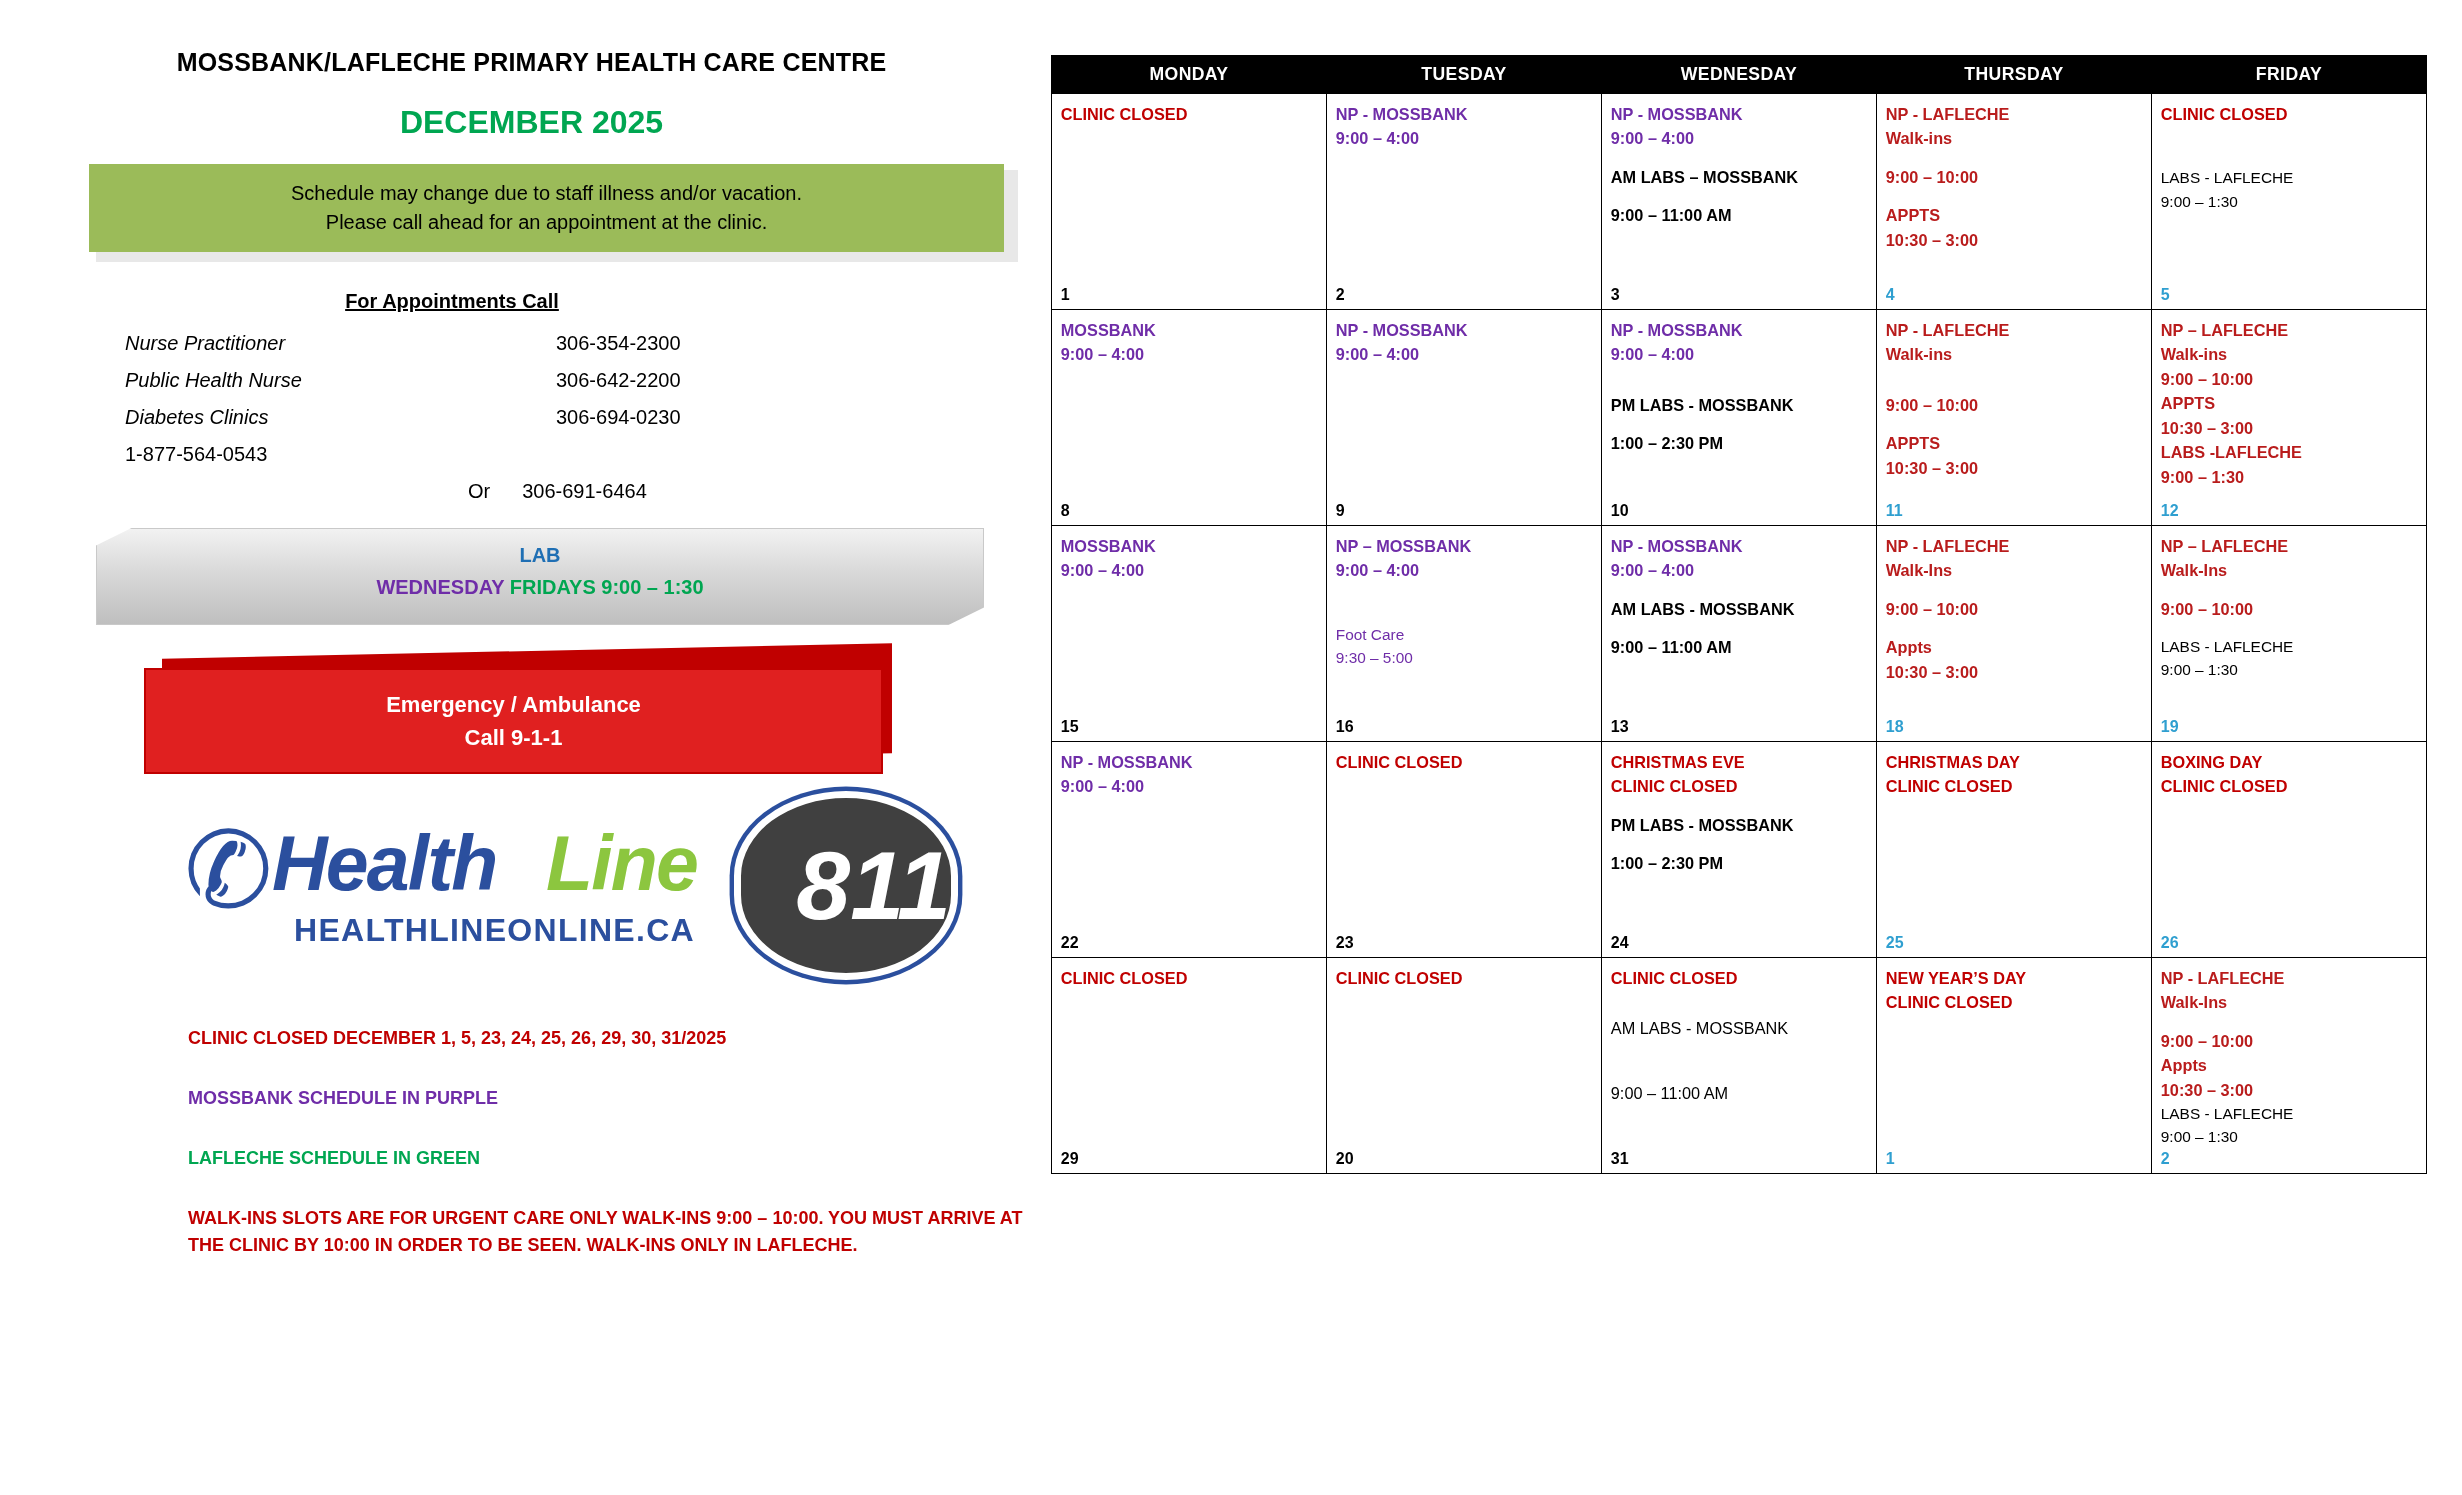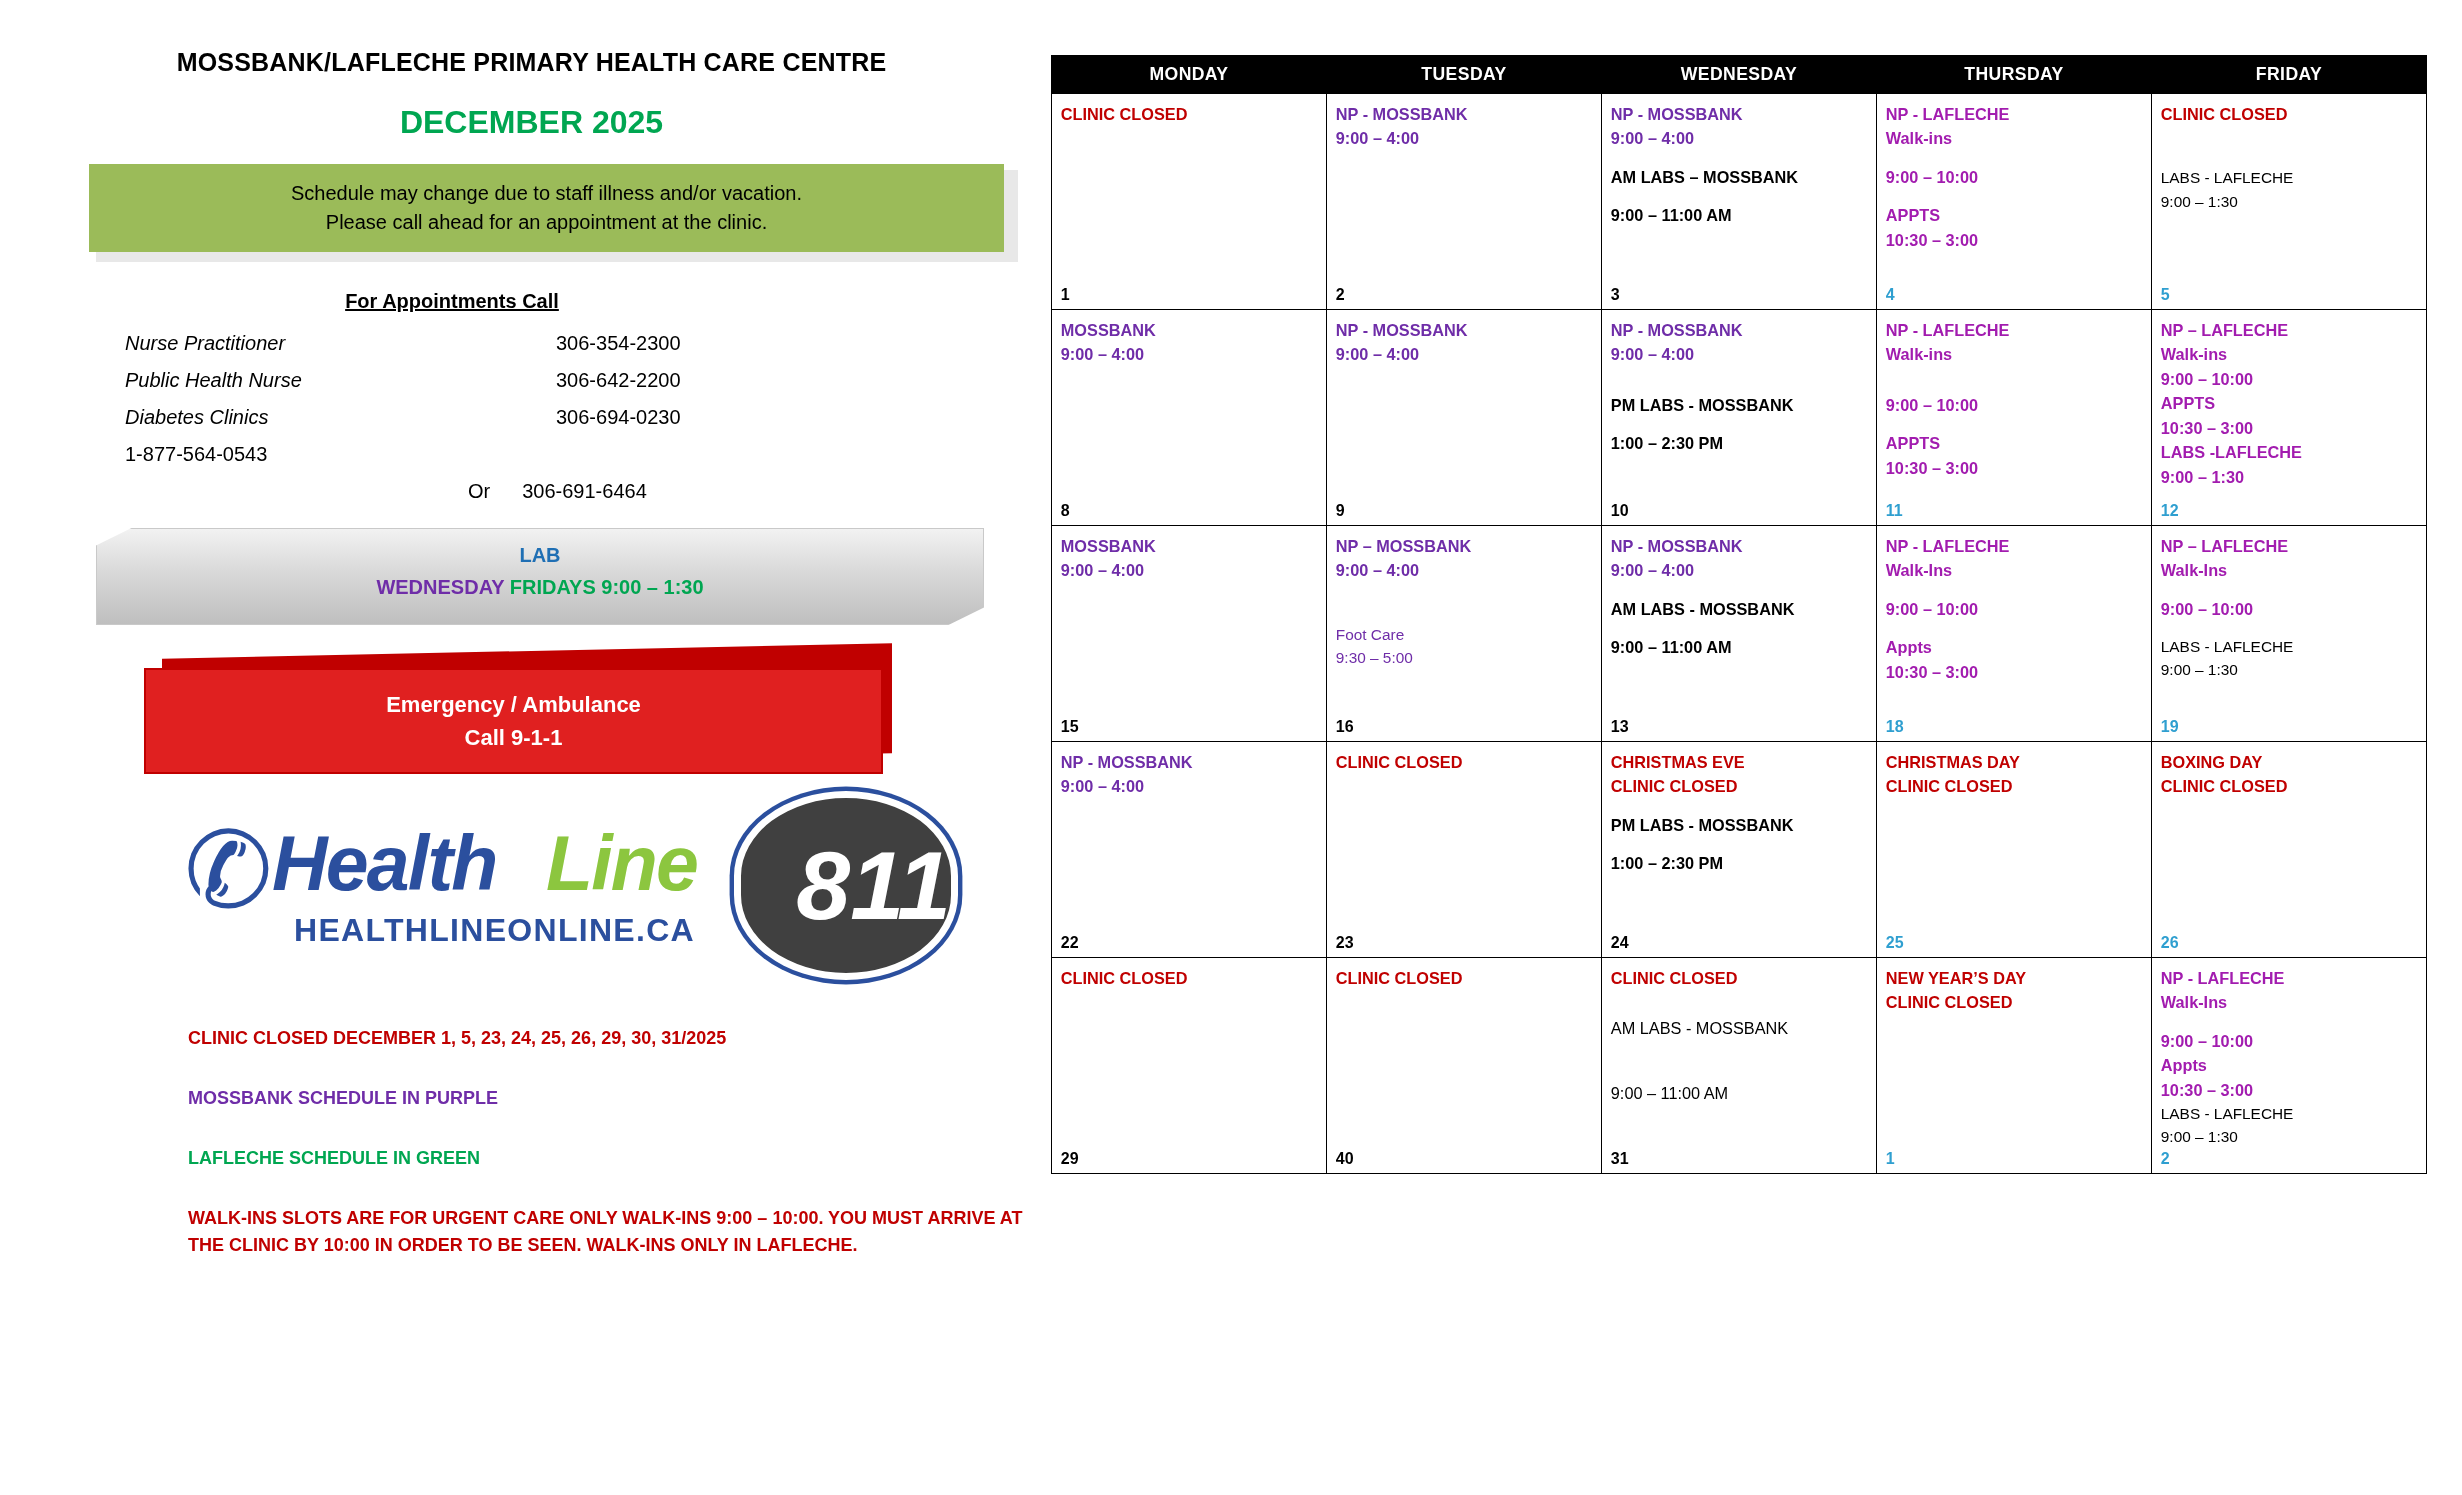--- a/index.html
+++ b/index.html
@@ -304,21 +304,21 @@
     line-height: 1.5;
     font-weight: bold;
     white-space: nowrap;
   }
   .ln.norm { font-weight: normal; }
   .ln.sm { font-size: 15.4px; }
   .ln.gap { margin-top: 14px; }
   .ln.gap2 { margin-top: 26px; }
   .ln.gap3 { margin-top: 40px; }
   .purple { color: #6f2da8; }
-  .green  { color: #a21caf; }
+  .green  { color: #b91c1c; }
   .red    { color: #c00000; }
   .black  { color: #000000; }
   .daynum {
     position: absolute;
     left: 8.8px;
     bottom: 5.3px;
     font-size: 16px;
     font-weight: bold;
   }
   .dn-black { color: #000000; }
@@ -591,21 +591,21 @@
           <td>
             <div class="cell-inner">
               <div class="ln red">CLINIC CLOSED</div>
             </div>
             <div class="daynum dn-black">29</div>
           </td>
           <td>
             <div class="cell-inner">
               <div class="ln red">CLINIC CLOSED</div>
             </div>
-            <div class="daynum dn-black">40</div>
+            <div class="daynum dn-black">20</div>
           </td>
           <td>
             <div class="cell-inner">
               <div class="ln red">CLINIC CLOSED</div>
               <div class="ln black norm gap2">AM LABS - MOSSBANK</div>
               <div class="ln black norm gap3">9:00 – 11:00 AM</div>
             </div>
             <div class="daynum dn-black">31</div>
           </td>
           <td>

